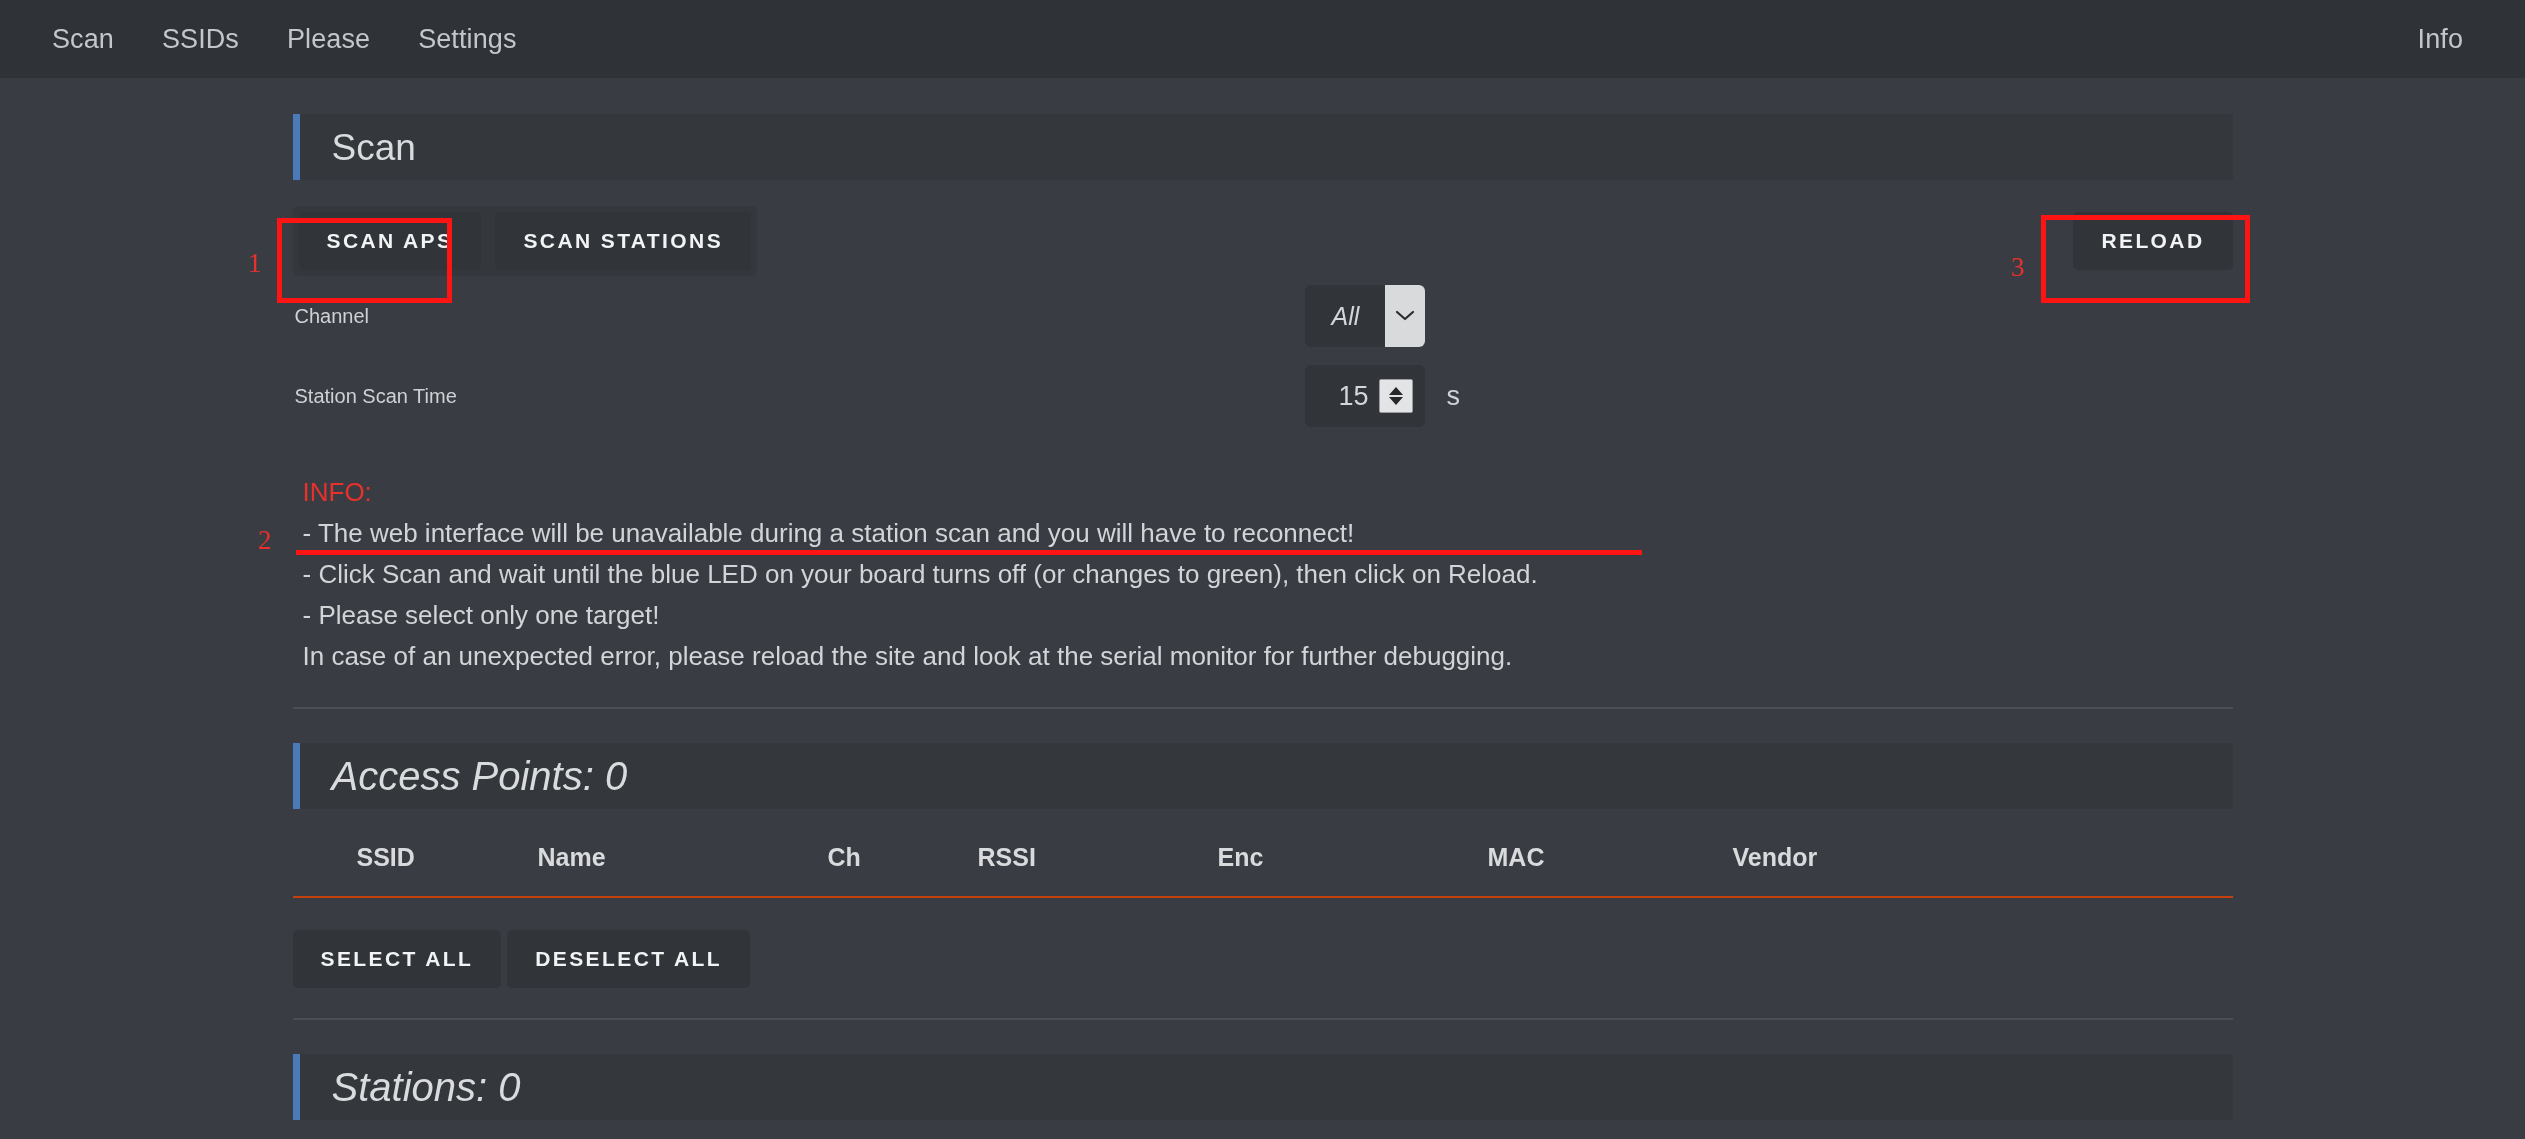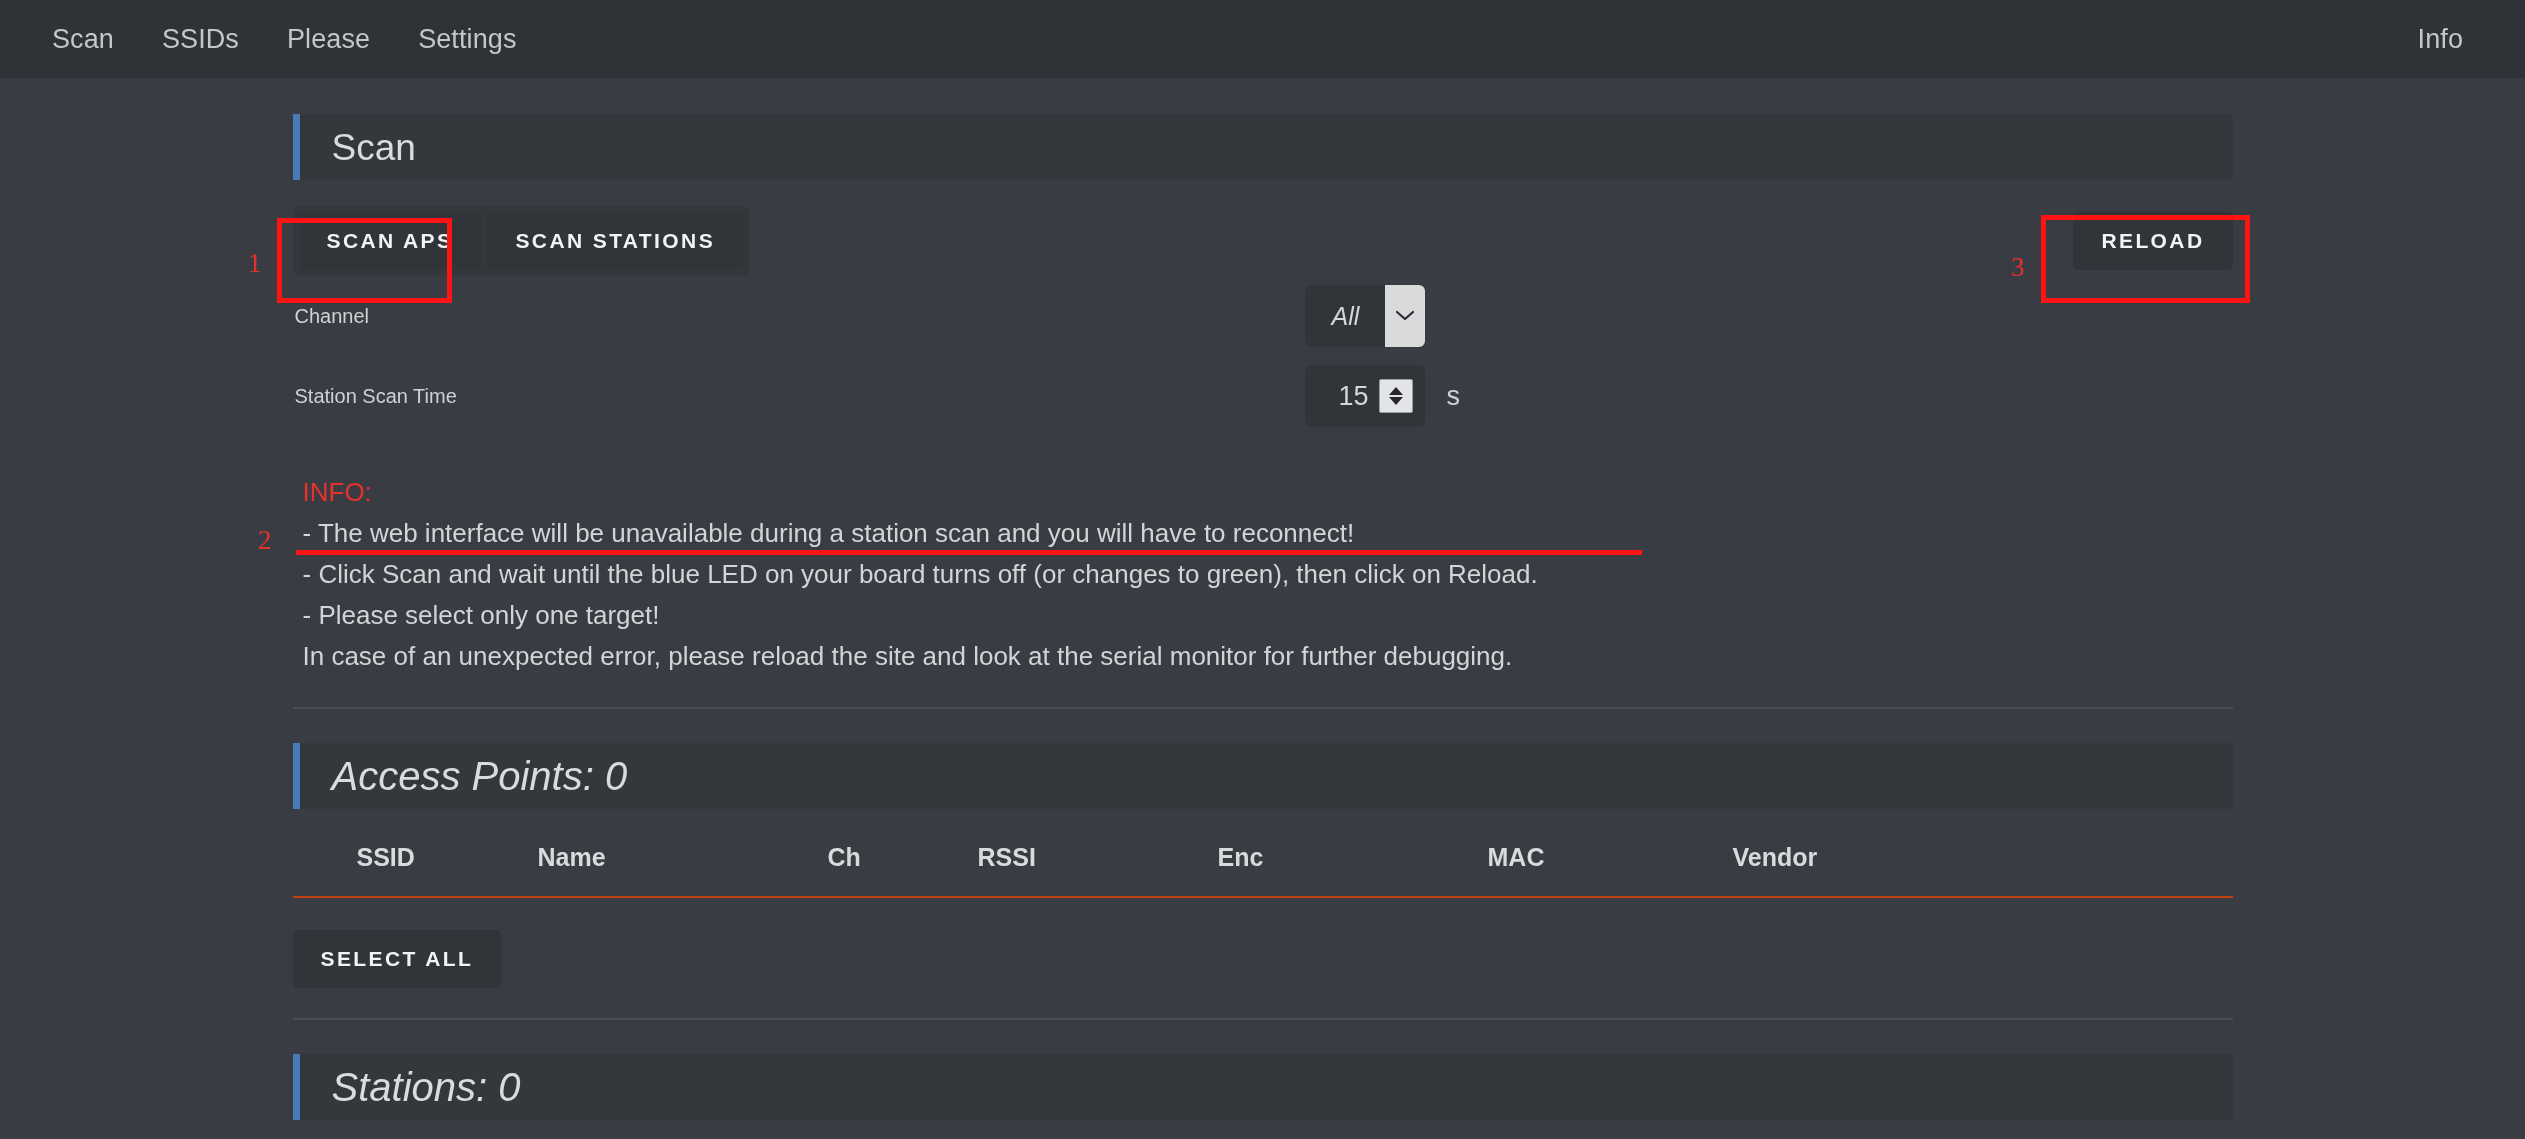--- a/index.html
+++ b/index.html
@@ -94,21 +94,21 @@
     display: flex;
     align-items: center;
     margin-top: 26px;
     height: 70px;
     padding-left: 0;
     position: relative;
   }
   .btn-group {
     display: flex;
     align-items: center;
-    gap: 6px;
+    gap: 14px;
     background: #34373c;
     border-radius: 6px;
     padding: 6px;
   }
   .reload-wrap { margin-left: auto; }
 
   
   .field-row {
     display: flex;
     align-items: center;
@@ -344,20 +344,21 @@
           <th style="width:270px">Enc</th>
           <th style="width:245px">MAC</th>
           <th>Vendor</th>
         </tr>
       </thead>
       <tbody></tbody>
     </table>
 
     <div class="table-actions">
       <button class="btn">SELECT ALL</button>
+      <button class="btn">DESELECT ALL</button>
     </div>
 
     <div class="divider"></div>
 
     <div class="section-bar">
       <span class="title small">Stations: 0</span>
     </div>
 
     <table class="tbl stations">
       <thead>

